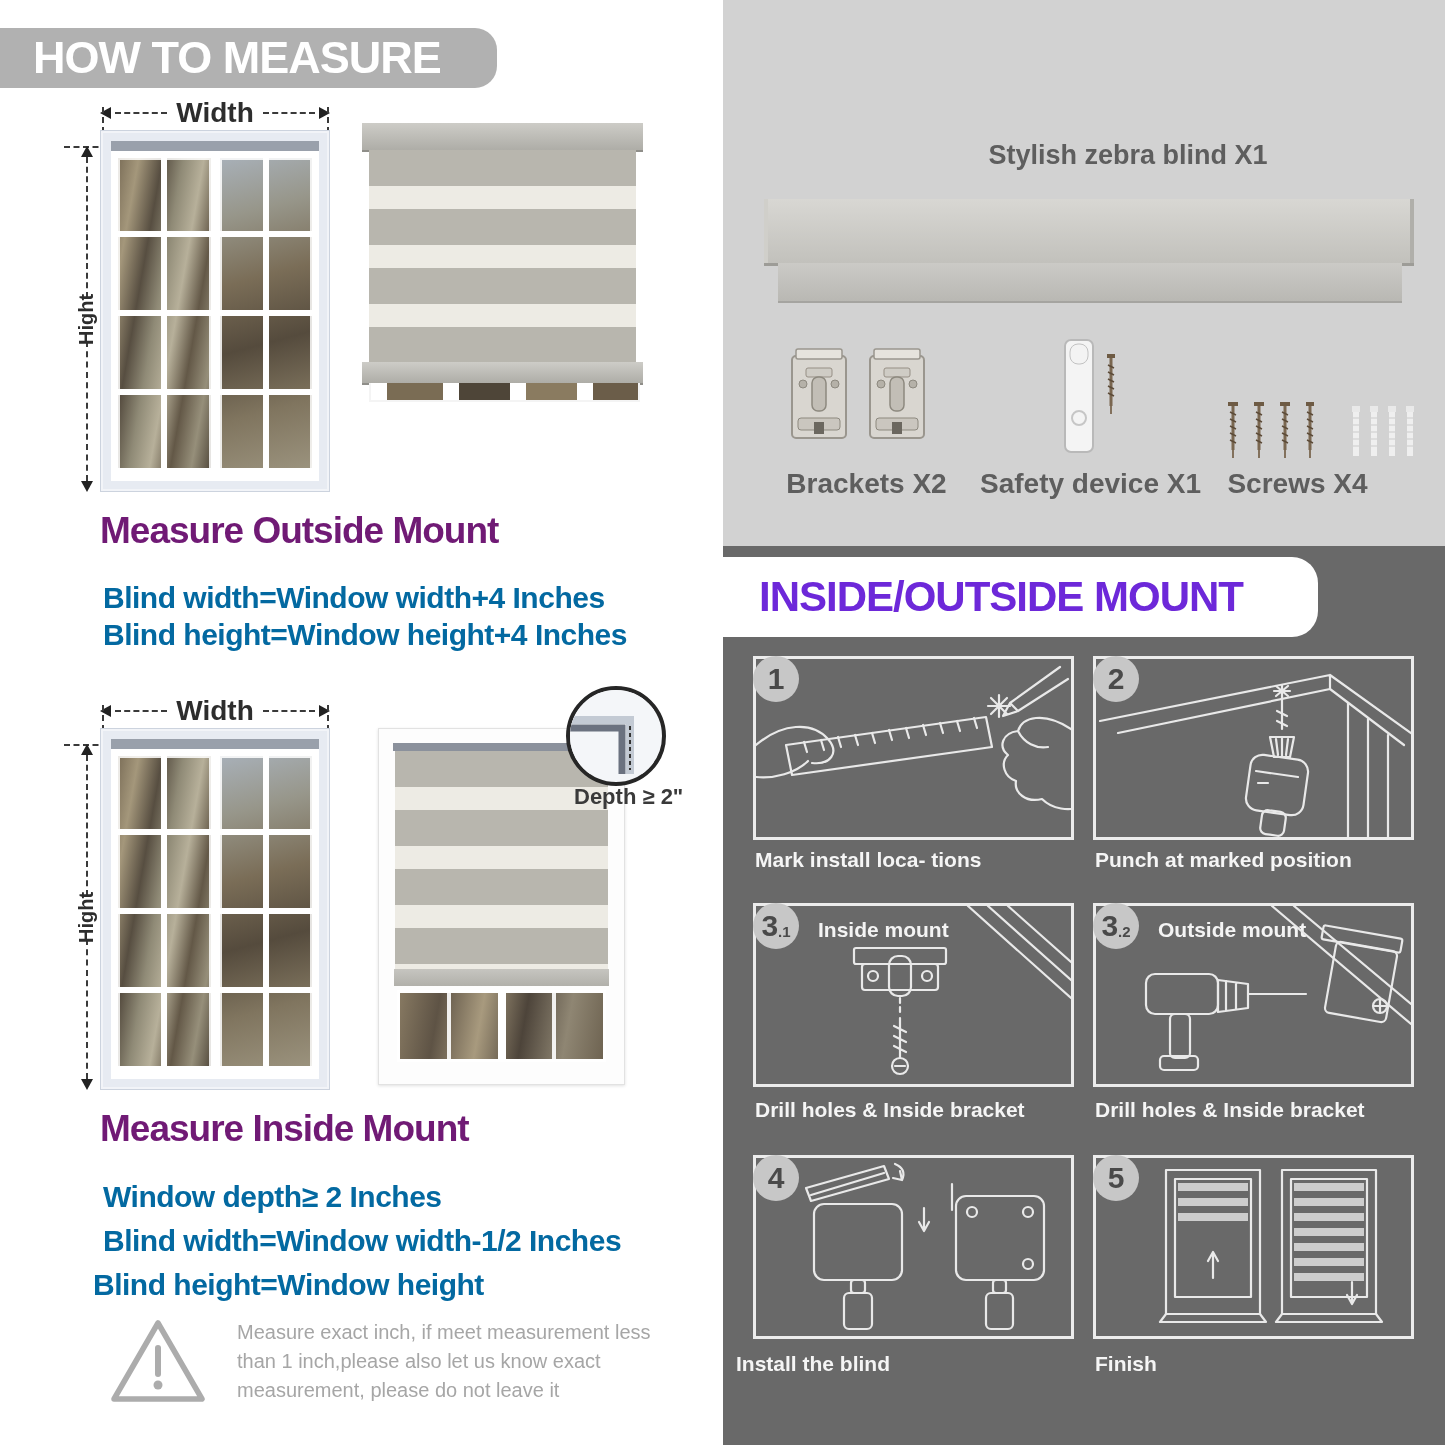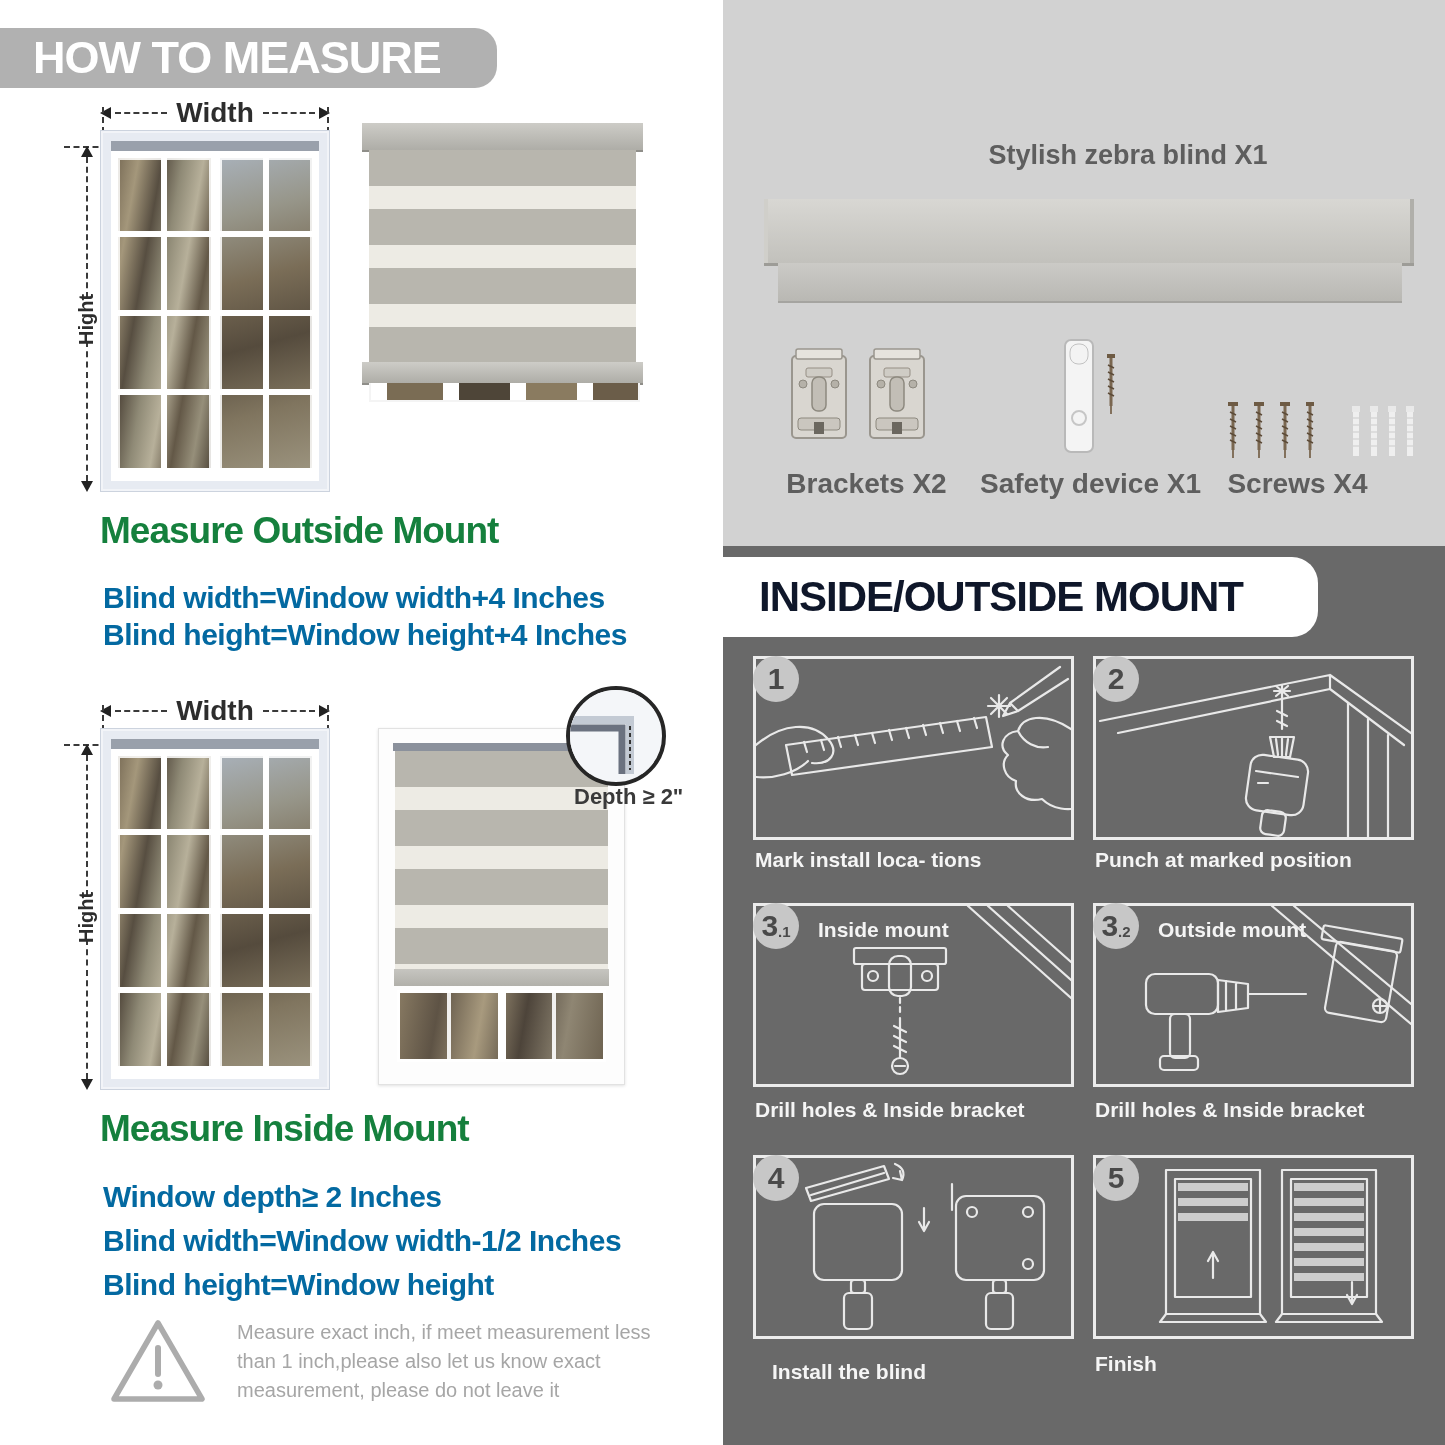--- a/index.html
+++ b/index.html
@@ -9,21 +9,21 @@
 
   
   .banner-left{left:0;top:28px;width:497px;height:60px;background:#b1b1b1;
     border-radius:0 22px 22px 0;display:flex;align-items:center;}
   .banner-left span{font-weight:bold;font-size:45px;letter-spacing:-1px;color:#fff;padding-left:33px;}
   .banner-wii{left:723px;top:12px;width:361px;height:77px;background:#fff;
     border-radius:0 26px 26px 0;display:flex;align-items:center;}
   .banner-wii span{font-weight:bold;font-size:37px;letter-spacing:-1px;color:#c8c8c8;padding-left:38px;}
   .banner-iom{left:723px;top:557px;width:595px;height:80px;background:#fff;
     border-radius:0 26px 26px 0;display:flex;align-items:center;z-index:3;}
-  .banner-iom span{font-weight:bold;font-size:42px;letter-spacing:-1px;color:#0f172a;padding-left:36px;}
+  .banner-iom span{font-weight:bold;font-size:42px;letter-spacing:-1px;color:#6d28d9;padding-left:36px;}
 
   
   .panel-light{left:723px;top:0;width:722px;height:546px;background:#d2d2d2;}
   .panel-dark{left:723px;top:546px;width:722px;height:899px;background:#696969;}
 
   
   .w-arrow{display:flex;align-items:center;height:24px;}
   .w-arrow .dash{flex:1;border-top:2px dashed #3a3a3a;margin:0 4px;height:0;}
   .w-arrow .lbl{font-weight:bold;font-size:28px;color:#2d2d2d;padding:0 5px;line-height:1;}
   .ah-l{width:0;height:0;border-top:6px solid transparent;border-bottom:6px solid transparent;border-right:11px solid #222;}
@@ -64,21 +64,21 @@
     background:linear-gradient(100deg,#8a7c64 0%,#5e5345 20%,#a89a7e 40%,#4d443a 60%,#8f8673 80%,#6b604e 100%);
     box-shadow:inset 0 0 0 3px #fff;}
   .in-glass::after{content:"";position:absolute;inset:0;background:
     linear-gradient(to right,transparent calc(50% - 4px),#fff calc(50% - 4px) calc(50% + 4px),transparent calc(50% + 4px)),
     linear-gradient(to right,transparent calc(25% - 2px),rgba(255,255,255,.9) calc(25% - 2px) calc(25% + 2px),transparent calc(25% + 2px)),
     linear-gradient(to right,transparent calc(75% - 2px),rgba(255,255,255,.9) calc(75% - 2px) calc(75% + 2px),transparent calc(75% + 2px));}
   .callout{width:92px;height:92px;border:4px solid #262626;border-radius:50%;overflow:hidden;z-index:5;background:#f4f6f9;}
   .depth-lbl{font-weight:bold;font-size:22px;color:#3a3a3a;white-space:nowrap;}
 
   
-  .h-measure{font-weight:bold;font-size:37px;letter-spacing:-1px;color:#15803d;white-space:nowrap;}
+  .h-measure{font-weight:bold;font-size:37px;letter-spacing:-1px;color:#701a75;white-space:nowrap;}
   .l-measure{font-weight:bold;font-size:30px;letter-spacing:-.5px;color:#0369a1;white-space:nowrap;margin-top:20px;}
   .warn-text{font-size:20px;line-height:29px;color:#a6a6a6;width:420px;}
   .product-lbl{left:723px;top:140px;width:722px;text-align:center;font-weight:bold;font-size:27px;color:#5e5e5e;padding-left:44px;}
   .item-lbl{font-weight:bold;font-size:28px;color:#5e5e5e;text-align:center;}
 
   
   .rail-top{background:linear-gradient(#d8d7d3,#c2c1bc);border-bottom:3px solid #9d9c97;
     box-shadow:inset -4px 0 0 #b0afaa,inset 4px 0 0 #d0cfca;}
   .rail-bottom{background:linear-gradient(#cbcac6,#b9b8b3);border-bottom:2px solid #a5a4a0;}
 
@@ -184,21 +184,21 @@
       <path d="M0,30 H60 V84" stroke="#c3cad4" stroke-width="8" fill="none"></path>
       <path d="M0,38 H52 V84" stroke="#6b7280" stroke-width="7" fill="none"></path>
       <line x1="60" y1="36" x2="60" y2="80" stroke="#333" stroke-width="2" stroke-dasharray="4 3"></line>
     </svg>
   </div>
   <div class="abs depth-lbl" style="left:574px;top:784px;">Depth ≥ 2"</div>
 
   <div class="abs h-measure" style="left:100px;top:1108px;text-align:right;">Measure Inside Mount</div>
   <div class="abs l-measure" style="left:103px;top:1160px;">Window depth≥ 2 Inches</div>
   <div class="abs l-measure" style="left:103px;top:1204px;">Blind width=Window width-1/2 Inches</div>
-  <div class="abs l-measure" style="left:103px;top:1248px;">Blind height=Window height</div>
+  <div class="abs l-measure" style="left:93px;top:1248px;">Blind height=Window height</div>
 
   <svg class="abs" style="left:108px;top:1316px;" width="100" height="90" viewBox="0 0 100 90">
     <path d="M50,7 L94,83 H6 Z" fill="none" stroke="#acacac" stroke-width="5.5" stroke-linejoin="round"></path>
     <line x1="50" y1="32" x2="50" y2="58" stroke="#acacac" stroke-width="6" stroke-linecap="round"></line>
     <circle cx="50" cy="69" r="4.5" fill="#acacac"></circle>
   </svg>
   <div class="abs warn-text" style="left:237px;top:1318px;">Measure exact inch, if meet measurement less than 1 inch,please also let us know exact measurement, please do not leave it</div>
 
   <div class="abs panel-light"></div>
   <div class="abs product-lbl">Stylish zebra blind X1</div>
@@ -381,16 +381,16 @@
       <rect class="band" x="198" y="40" width="70" height="8"></rect>
       <rect class="band" x="198" y="55" width="70" height="8"></rect>
       <rect class="band" x="198" y="70" width="70" height="8"></rect>
       <rect class="band" x="198" y="85" width="70" height="8"></rect>
       <rect class="band" x="198" y="100" width="70" height="8"></rect>
       <rect class="band" x="198" y="115" width="70" height="8"></rect>
       <path d="M256,124 v20 M251,137 l5,9 l5,-9"></path>
       <path d="M70,156 l-6,8 h106 l-6,-8 M186,156 l-6,8 h106 l-6,-8"></path>
     </svg>
   </div>
-  <div class="abs caption" style="left:772px;top:1352px;margin-top:8px;">Install the blind</div>
+  <div class="abs caption" style="left:736px;top:1352px;">Install the blind</div>
   <div class="abs caption" style="left:1095px;top:1352px;">Finish</div>
 
 </div>
 
 </body></html>

